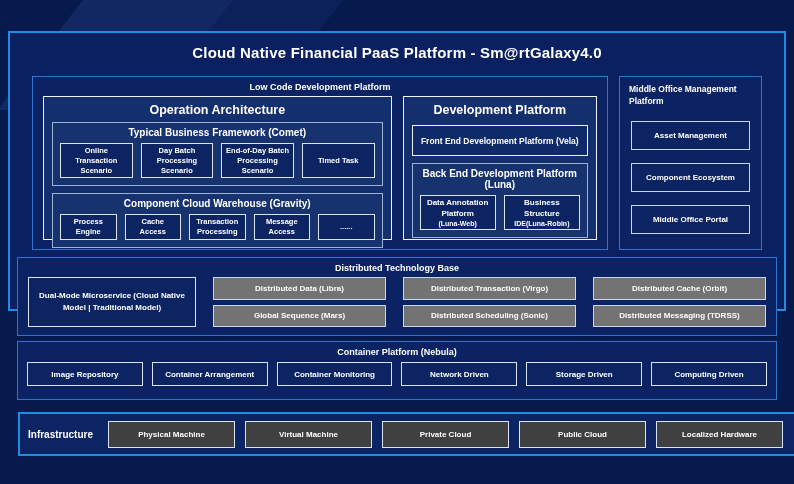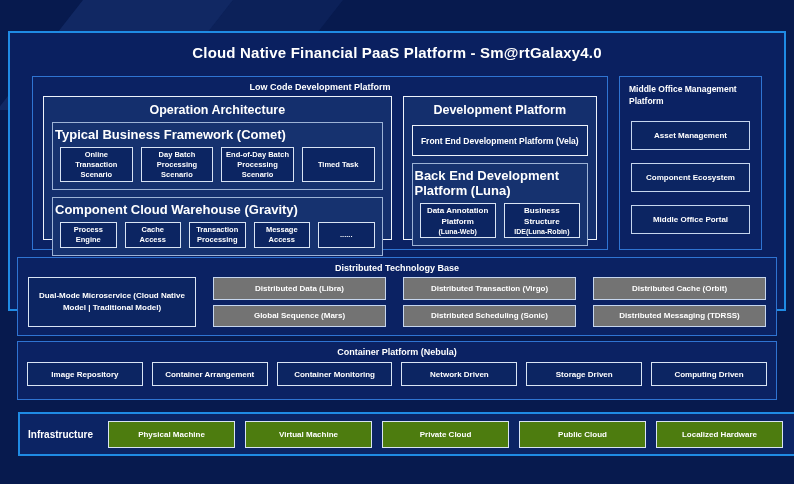--- a/index.html
+++ b/index.html
@@ -28,21 +28,21 @@
   .lowcode{flex:1;display:flex;flex-direction:column;}
   .lc-row{display:flex;gap:11px;padding:0 10px 9px;flex:1;min-height:0;}
 
   .bigbox{border:1px solid #eef3fa;background:#142f6d;display:flex;flex-direction:column;box-sizing:border-box;}
   .oa{flex:180;}
   .dp{flex:100;}
   .bigbox-header{text-align:center;font-size:12.5px;font-weight:bold;padding:6px 0 5px;}
 
   .group{border:1px solid #9db3d6;background:#16326f;margin:0 8px 7px;display:flex;flex-direction:column;}
   .group.grow{flex:1;}
-  .group-label{font-size:13px;font-weight:bold;padding:4px 2px 2px;}
+  .group-label{text-align:center;font-size:10px;font-weight:bold;padding:4px 2px 2px;}
   .leaf-row{display:flex;gap:8px;margin:3px 7px 7px;flex:1;}
   .leaf{
     border:1px solid #d9e4f4;background:#0c2562;flex:1;min-height:24px;
     display:flex;align-items:center;justify-content:center;text-align:center;
     font-size:7.5px;font-weight:bold;line-height:1.3;padding:2px;box-sizing:border-box;
   }
 
   .vela{border:1px solid #eef3fa;background:#0f2a68;margin:3px 8px 7px;min-height:29px;
     display:flex;align-items:center;justify-content:center;
     font-size:8.5px;font-weight:bold;text-align:center;}
@@ -75,21 +75,21 @@
     display:flex;align-items:center;justify-content:center;
     font-size:8px;font-weight:bold;text-align:center;box-sizing:border-box;}
 
   
   .infra{
     position:absolute;left:18px;top:412px;width:778px;height:44px;
     border:2px solid #1f8be4;background:#0c2464;box-sizing:border-box;
     display:flex;align-items:center;gap:10px;padding:0 11px 0 8px;
   }
   .infra-label{font-size:10px;font-weight:bold;width:70px;flex:none;}
-  .infra-box{flex:1;border:1px solid #d9e4f4;background:#4d7c0f;height:27px;
+  .infra-box{flex:1;border:1px solid #d9e4f4;background:#404040;height:27px;
     display:flex;align-items:center;justify-content:center;
     font-size:8px;font-weight:bold;text-align:center;box-sizing:border-box;}
 </style>
 </head>
 <body>
 
 <div class="streak" id="streak-1"></div>
 <div class="streak" id="streak-2"></div>
 
 <div class="frame">

